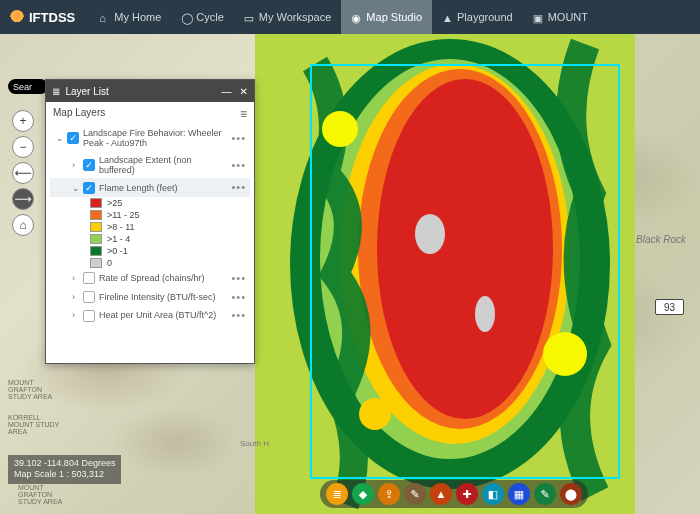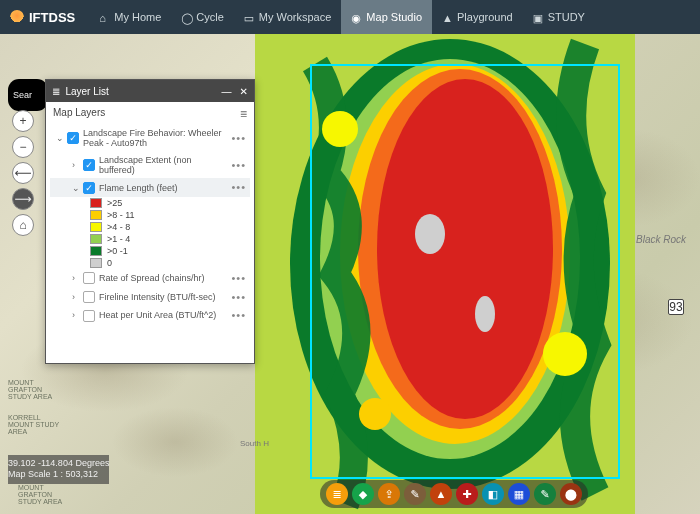--- a/index.html
+++ b/index.html
@@ -46,29 +46,29 @@
 .chk { width:12px; height:12px; border:1px solid #aaa; border-radius:2px; display:inline-flex; align-items:center; justify-content:center; font-size:9px; color:#fff; flex-shrink:0; }
 .chk.on { background:#2196f3; border-color:#2196f3; }
 .row-lbl { flex:1; color:#555; font-size:9px; }
 .dots { color:#888; font-size:11px; letter-spacing:1px; cursor:pointer; padding:0 2px; }
 
 .legend { padding-left:40px; }
 .legend-row { display:flex; align-items:center; gap:5px; padding:1px 0; font-size:9px; color:#444; }
 .sw { width:12px; height:10px; border:1px solid #999; }
 
 
-.search-wrap { position:absolute; left:8px; top:45px; width:40px; height:32px; background:#000; border-radius:11px; display:flex; align-items:center; padding:0 5px; color:#eee; font-size:9px; overflow:hidden; }
+.search-wrap { position:absolute; left:8px; top:45px; width:40px; height:15px; background:#000; border-radius:11px; display:flex; align-items:center; padding:0 5px; color:#eee; font-size:9px; overflow:hidden; }
 
 
 .tools-col { position:absolute; left:12px; top:76px; display:flex; flex-direction:column; gap:4px; }
 .tbtn { width:22px; height:22px; background:#fff; border:1px solid #888; border-radius:50%; display:flex; align-items:center; justify-content:center; font-size:12px; color:#444; cursor:pointer; }
 .tbtn.dark { background:#555; color:#eee; }
 
 
-.coords { position:absolute; left:8px; bottom:30px; background:rgba(60,60,60,.65); color:#eee; font-size:9px; padding:3px 0; line-height:1.3; }
+.coords { position:absolute; left:8px; bottom:30px; background:rgba(60,60,60,.65); color:#eee; font-size:9px; padding:3px 6px; line-height:1.3; }
 
 
 .dock { position:absolute; bottom:6px; left:50%; transform:translateX(-30px); display:flex; gap:4px; background:rgba(40,40,40,.55); padding:3px 6px; border-radius:16px; }
 .dbtn { width:22px; height:22px; border-radius:50%; display:flex; align-items:center; justify-content:center; font-size:11px; color:#fff; cursor:pointer; }
 </style>
 </head>
 <body>
 
 <div class="topnav">
   <div class="brand">
@@ -90,21 +90,21 @@
   <div class="nav-item active">
     <span class="nav-ico">◉</span>
     <span>Map Studio</span>
   </div>
   <div class="nav-item">
     <span class="nav-ico">▲</span>
     <span>Playground</span>
   </div>
   <div class="nav-item">
     <span class="nav-ico">▣</span>
-    <span>STUDY</span>
+    <span>MOUNT</span>
   </div>
 </div>
 
 <div class="map">
   <div class="terrain"></div>
 
   <svg class="fire-overlay" viewBox="0 0 380 480" preserveAspectRatio="none">
     <rect x="0" y="0" width="380" height="480" fill="#b8d843"></rect>
     <ellipse cx="195" cy="230" rx="160" ry="225" fill="#0a7a2a"></ellipse>
     <ellipse cx="195" cy="225" rx="130" ry="200" fill="#92d050"></ellipse>
@@ -120,21 +120,21 @@
     <circle cx="120" cy="380" r="16" fill="#fccf00"></circle>
   </svg>
 
   <div class="extent-box"></div>
 
   <div style="position:absolute;left:8px;top:345px;font-size:7px;color:#6b7260;width:55px">MOUNT GRAFTON STUDY AREA</div>
   <div style="position:absolute;left:8px;top:380px;font-size:7px;color:#6b7260;width:55px">KORRELL MOUNT STUDY AREA</div>
   <div style="position:absolute;left:18px;top:450px;font-size:7px;color:#6b7260;width:55px">MOUNT GRAFTON STUDY AREA</div>
   <div style="position:absolute;left:240px;top:405px;font-size:8px;color:#777;">South H</div>
   <div style="position:absolute;right:14px;top:200px;font-size:10px;color:#777;font-style:italic">Black Rock</div>
-  <div style="position:absolute;right:16px;top:265px;width:16px;height:16px;background:#fff;border:1px solid #444;border-radius:2px;display:flex;align-items:center;justify-content:center;font-size:12px;color:#333">93</div>
+  <div style="position:absolute;right:16px;top:265px;width:29px;height:16px;background:#fff;border:1px solid #444;border-radius:2px;display:flex;align-items:center;justify-content:center;font-size:10px;color:#333">93</div>
 
   <div class="search-wrap">
     <span>Sear</span>
   </div>
 
   <div class="tools-col">
     <div class="tbtn">+</div>
     <div class="tbtn">−</div>
     <div class="tbtn">⟵</div>
     <div class="tbtn dark">⟶</div>
@@ -178,26 +178,26 @@
         <span class="row-lbl">Flame Length (feet)</span>
         <span class="dots">•••</span>
       </div>
 
       <div class="legend">
         <div class="legend-row">
             <span class="sw" style="background:#d8221e"></span>
             <span>&gt;25</span>
           </div>
         <div class="legend-row">
+            <span class="sw" style="background:#f46a1b"></span>
+            <span>&gt;11 - 25</span>
+          </div>
+        <div class="legend-row">
             <span class="sw" style="background:#fccf00"></span>
             <span>&gt;8 - 11</span>
-          </div>
-        <div class="legend-row">
-            <span class="sw" style="background:#f7f700"></span>
-            <span>&gt;4 - 8</span>
           </div>
         <div class="legend-row">
             <span class="sw" style="background:#92d050"></span>
             <span>&gt;1 - 4</span>
           </div>
         <div class="legend-row">
             <span class="sw" style="background:#0a7a2a"></span>
             <span>&gt;0 -1</span>
           </div>
         <div class="legend-row">

